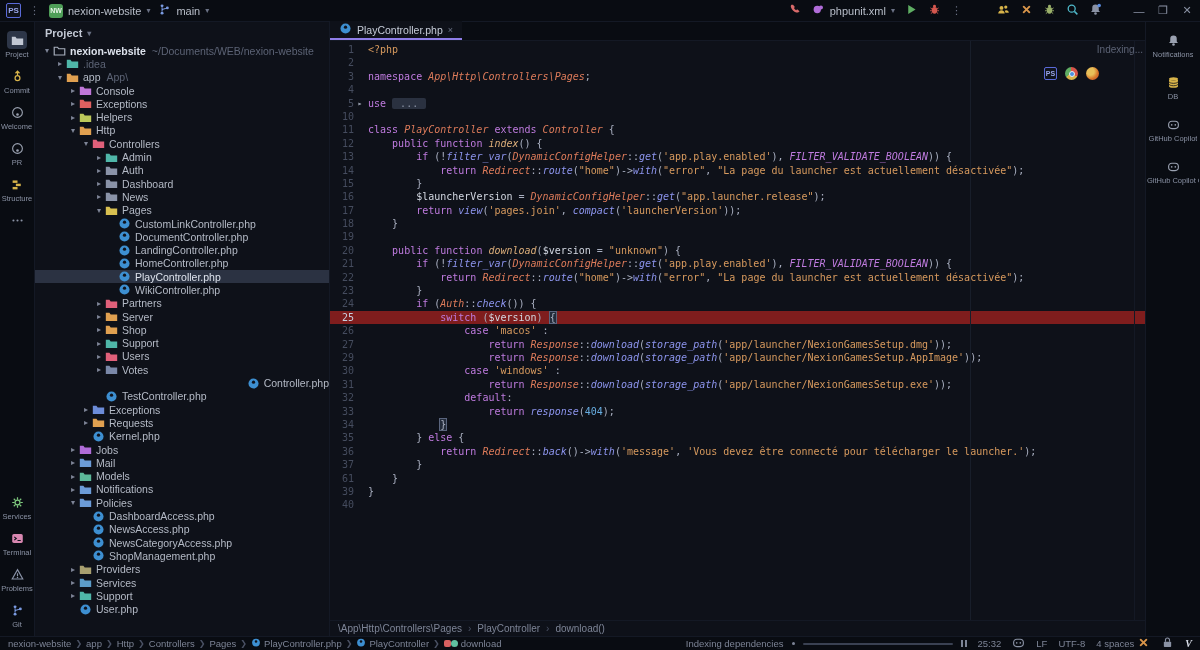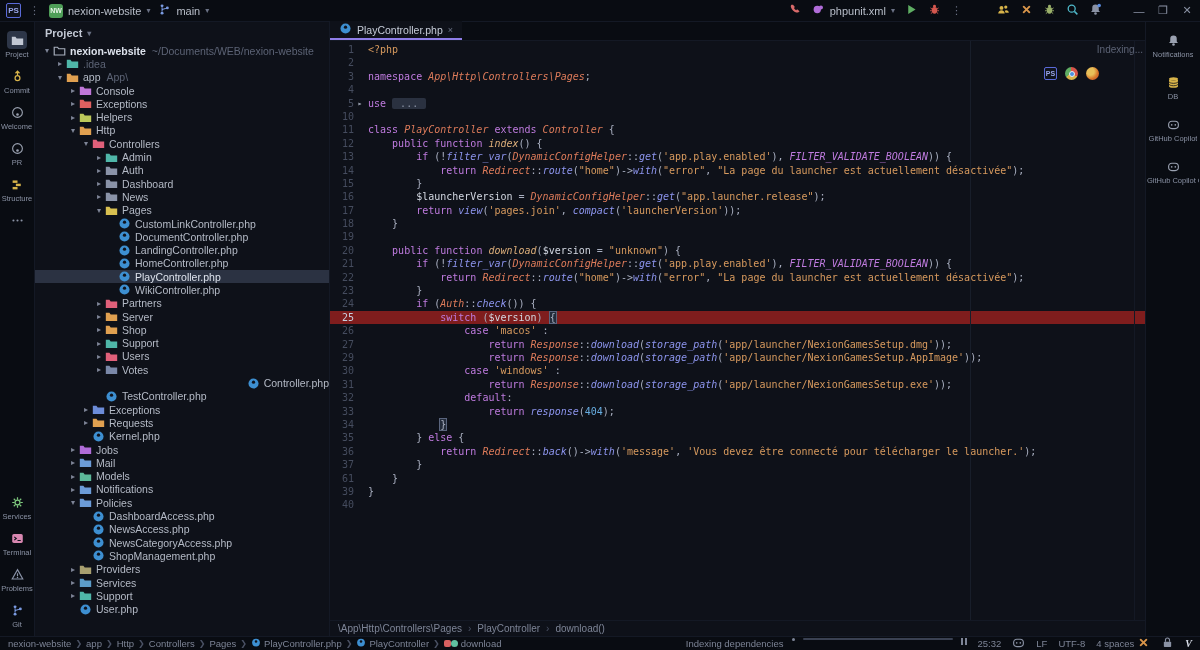--- a/index.html
+++ b/index.html
@@ -77,21 +77,21 @@
 
   .editor-crumbs { height:16px; border-top:1px solid #141925; display:flex; align-items:center; gap:6px; padding-left:8px; color:#7d8496; font-size:10px; }
   .editor-crumbs .sep { color:#4a5164; }
 
   
   .statusbar { height:14px; background:#090c12; border-top:1px solid #141925; display:flex; align-items:center; padding:0 8px; font-size:9.5px; color:#7d8496; }
   .sb-left { display:flex; align-items:center; gap:4px; white-space:nowrap; overflow:hidden; }
   .sb-left .sep { color:#4a5164; font-size:8px; }
   .sb-crumb { display:flex; align-items:center; gap:3px; cursor:pointer; }
   .sb-right { margin-left:auto; display:flex; align-items:center; gap:11px; white-space:nowrap; }
-  .progress { display:flex; align-items:flex-start; gap:8px; }
+  .progress { display:flex; align-items:center; gap:8px; }
   .progress .dot { width:3px; height:3px; border-radius:50%; background:#7d8496; }
   .progress .bar { width:150px; height:2px; background:#3a4152; border-radius:1px; }
   .pause { display:inline-flex; gap:2px; }
   .pause i { width:2px; height:7px; background:#7d8496; display:inline-block; }
   .mini-dot { width:7px; height:7px; border-radius:2px; display:inline-block; }
   .vim { color:#d8dde8; font-weight:bold; font-size:10px; font-family:"Liberation Serif",serif; font-style:italic; }
 </style>
 </head>
 <body>
 

